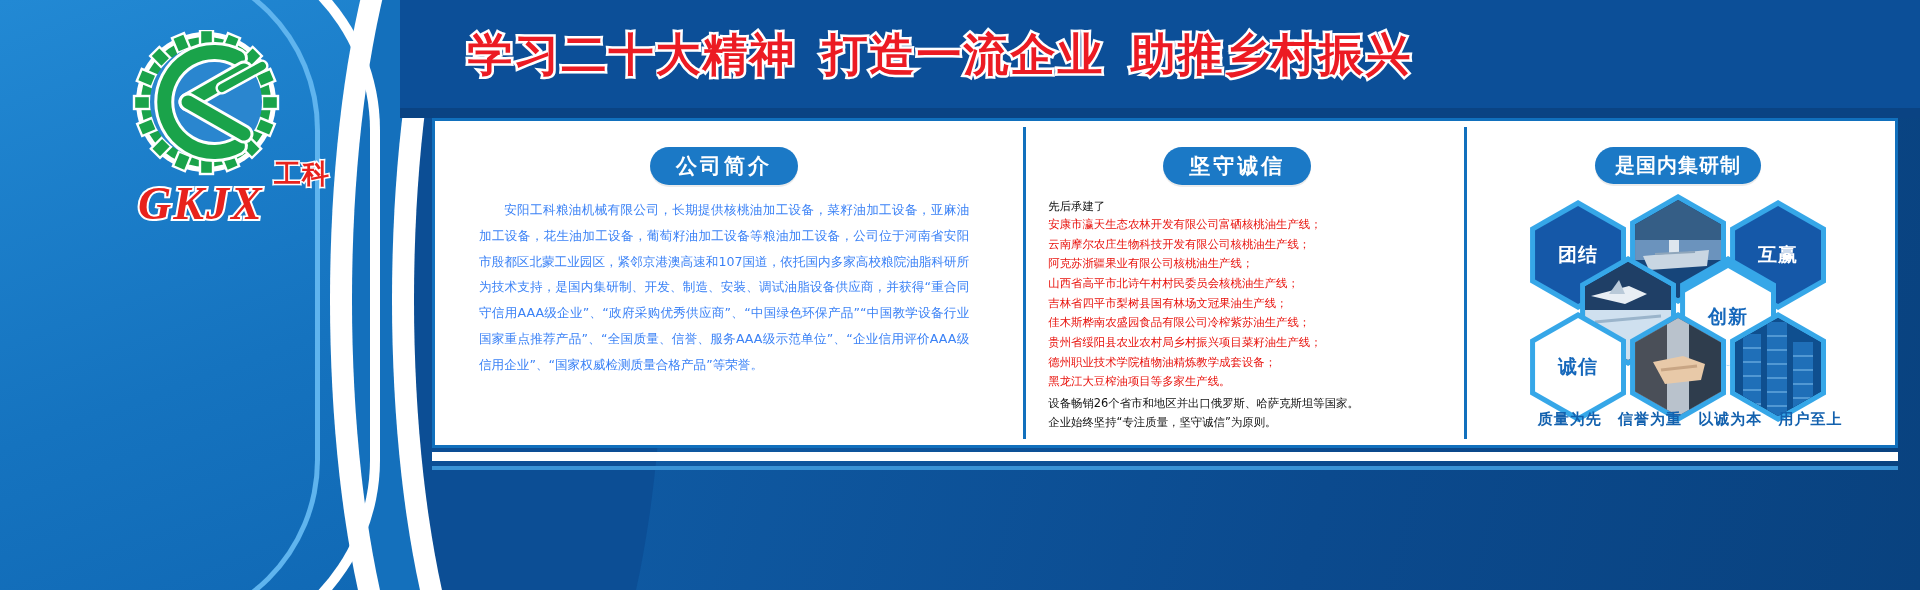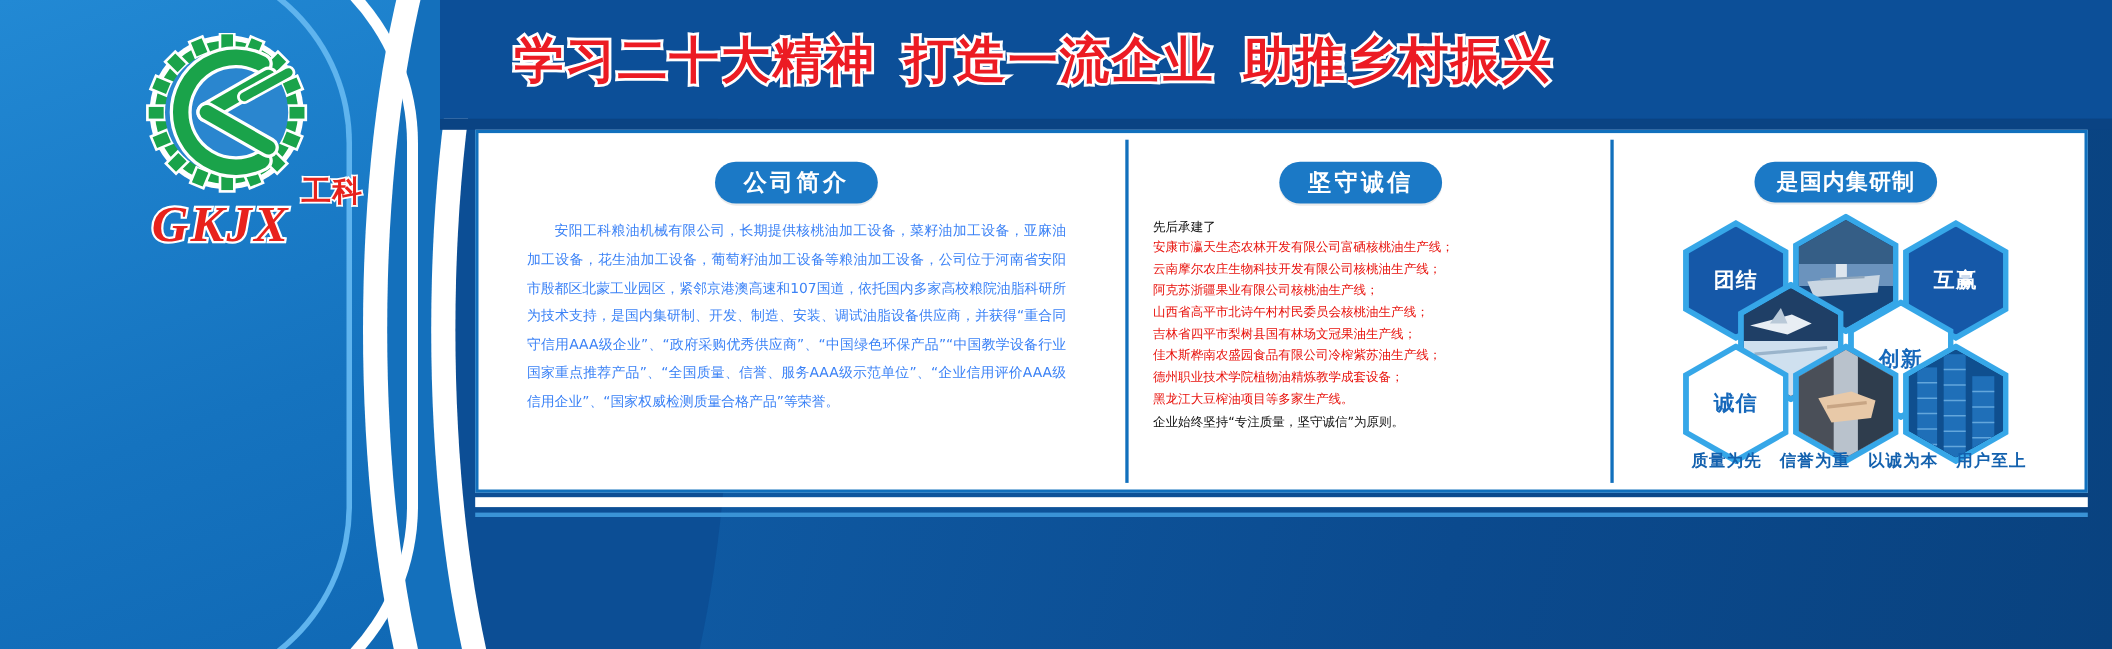--- a/index.html
+++ b/index.html
@@ -306,24 +306,26 @@
   <div class="panel panel2">
     <div class="pill">坚守诚信</div>
     <div class="p2-lead">先后承建了</div>
     <div class="p2-list">
       <div>安康市瀛天生态农林开发有限公司富硒核桃油生产线；</div>
       <div>云南摩尔农庄生物科技开发有限公司核桃油生产线；</div>
       <div>阿克苏浙疆果业有限公司核桃油生产线；</div>
       <div>山西省高平市北诗午村村民委员会核桃油生产线；</div>
       <div>吉林省四平市梨树县国有林场文冠果油生产线；</div>
       <div>佳木斯桦南农盛园食品有限公司冷榨紫苏油生产线；</div>
+      <div>贵州省绥阳县农业农村局乡村振兴项目菜籽油生产线；</div>
       <div>德州职业技术学院植物油精炼教学成套设备；</div>
       <div>黑龙江大豆榨油项目等多家生产线。</div>
     </div>
     <div class="p2-foot">
+      <div>设备畅销26个省市和地区并出口俄罗斯、哈萨克斯坦等国家。</div>
       <div>企业始终坚持“专注质量，坚守诚信”为原则。</div>
     </div>
   </div>
 
   <div class="panel panel3">
     <div class="pill wide">是国内集研制</div>
 
     <div class="hexwrap">
 
       <div class="hex-border" style="left:calc(50% - 148px); top:6px;">
@@ -349,21 +351,21 @@
         <div class="hex-fill hex-img">
           <svg width="86" height="98" viewBox="0 0 86 98">
             <rect width="86" height="98" fill="#1f3f66"></rect>
             <rect y="48" width="86" height="50" fill="#cfe0ef"></rect>
             <path d="M6 34 L44 24 L62 32 L40 42 Z" fill="#e8eef4"></path>
             <path d="M24 32 L34 18 L40 32 Z" fill="#b9c9d8"></path>
             <path d="M10 60 L76 54" stroke="#9ab4cb" stroke-width="3"></path>
           </svg>
         </div>
       </div>
-      <div class="hex-border" style="left:calc(50% + 2px); top:78px;">
+      <div class="hex-border" style="left:calc(50% + 2px); top:62px;align-items:flex-end;">
         <div class="hex-fill hex-white">创新</div>
       </div>
 
       <div class="hex-border" style="left:calc(50% - 148px); top:118px;">
         <div class="hex-fill hex-white">诚信</div>
       </div>
       <div class="hex-border" style="left:calc(50% - 48px); top:118px;">
         <div class="hex-fill hex-img">
           <svg width="86" height="98" viewBox="0 0 86 98">
             <rect width="86" height="98" fill="#b9c2cc"></rect>

